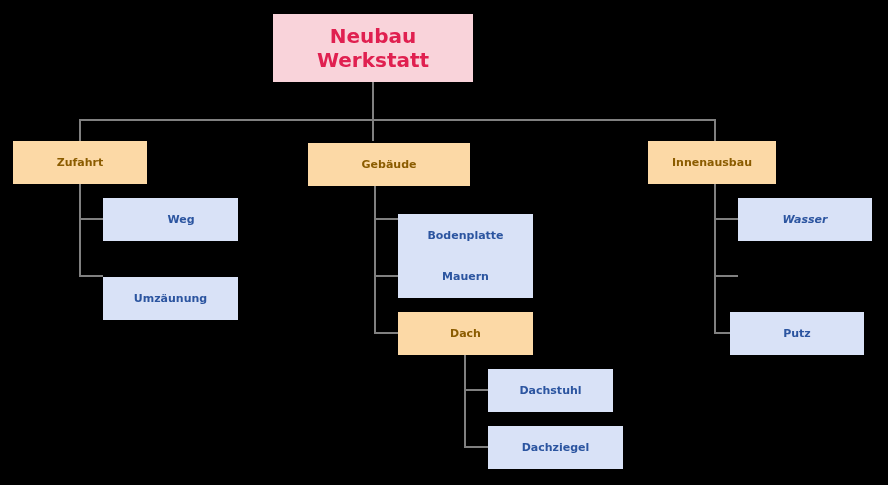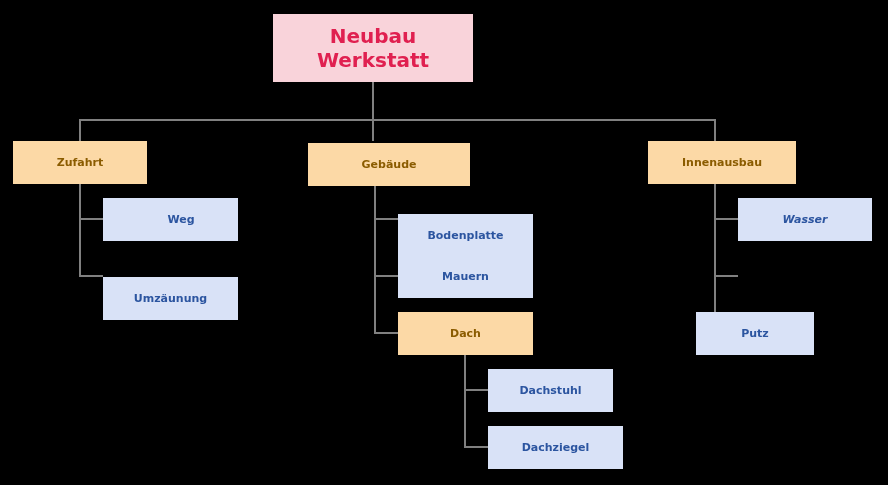--- a/index.html
+++ b/index.html
@@ -68,28 +68,28 @@
 
   <div class="line" style="left:714px; top:184px; width:2px; height:150px;"></div>
   <div class="line" style="left:714px; top:218px; width:24px; height:2px;"></div>
   <div class="line" style="left:714px; top:275px; width:24px; height:2px;"></div>
   <div class="line" style="left:714px; top:332px; width:24px; height:2px;"></div>
 
   <div class="node root" style="left:273px; top:14px; width:200px; height:68px;">Neubau Werkstatt</div>
 
   <div class="node category" style="left:13px; top:141px; width:134px; height:43px;">Zufahrt</div>
   <div class="node category" style="left:308px; top:143px; width:162px; height:43px;text-align:right;">Gebäude</div>
-  <div class="node category" style="left:648px; top:141px; width:148px; height:43px;">Innenausbau</div>
+  <div class="node category" style="left:648px; top:141px; width:128px; height:43px;">Innenausbau</div>
 
   <div class="node item" style="left:103px; top:198px; width:135px; height:43px;padding-left:21px;">Weg</div>
   <div class="node item" style="left:103px; top:255px; width:135px; height:43px;margin-top:22px;">Umzäunung</div>
 
   <div class="node item" style="left:398px; top:214px; width:135px; height:43px;">Bodenplatte</div>
   <div class="node item" style="left:398px; top:255px; width:135px; height:43px;">Mauern</div>
   <div class="node category" style="left:398px; top:312px; width:135px; height:43px;">Dach</div>
 
   <div class="node item" style="left:488px; top:369px; width:125px; height:43px;">Dachstuhl</div>
   <div class="node item" style="left:488px; top:426px; width:135px; height:43px;">Dachziegel</div>
 
   <div class="node item" style="left:738px; top:198px; width:134px; height:43px;font-style:italic;">Wasser</div>
-  <div class="node item" style="left:696px; top:312px; width:118px; height:43px;">Putz</div>
+  <div class="node item" style="left:730px; top:312px; width:134px; height:43px;">Putz</div>
 
 </div>
 
 </body></html>

